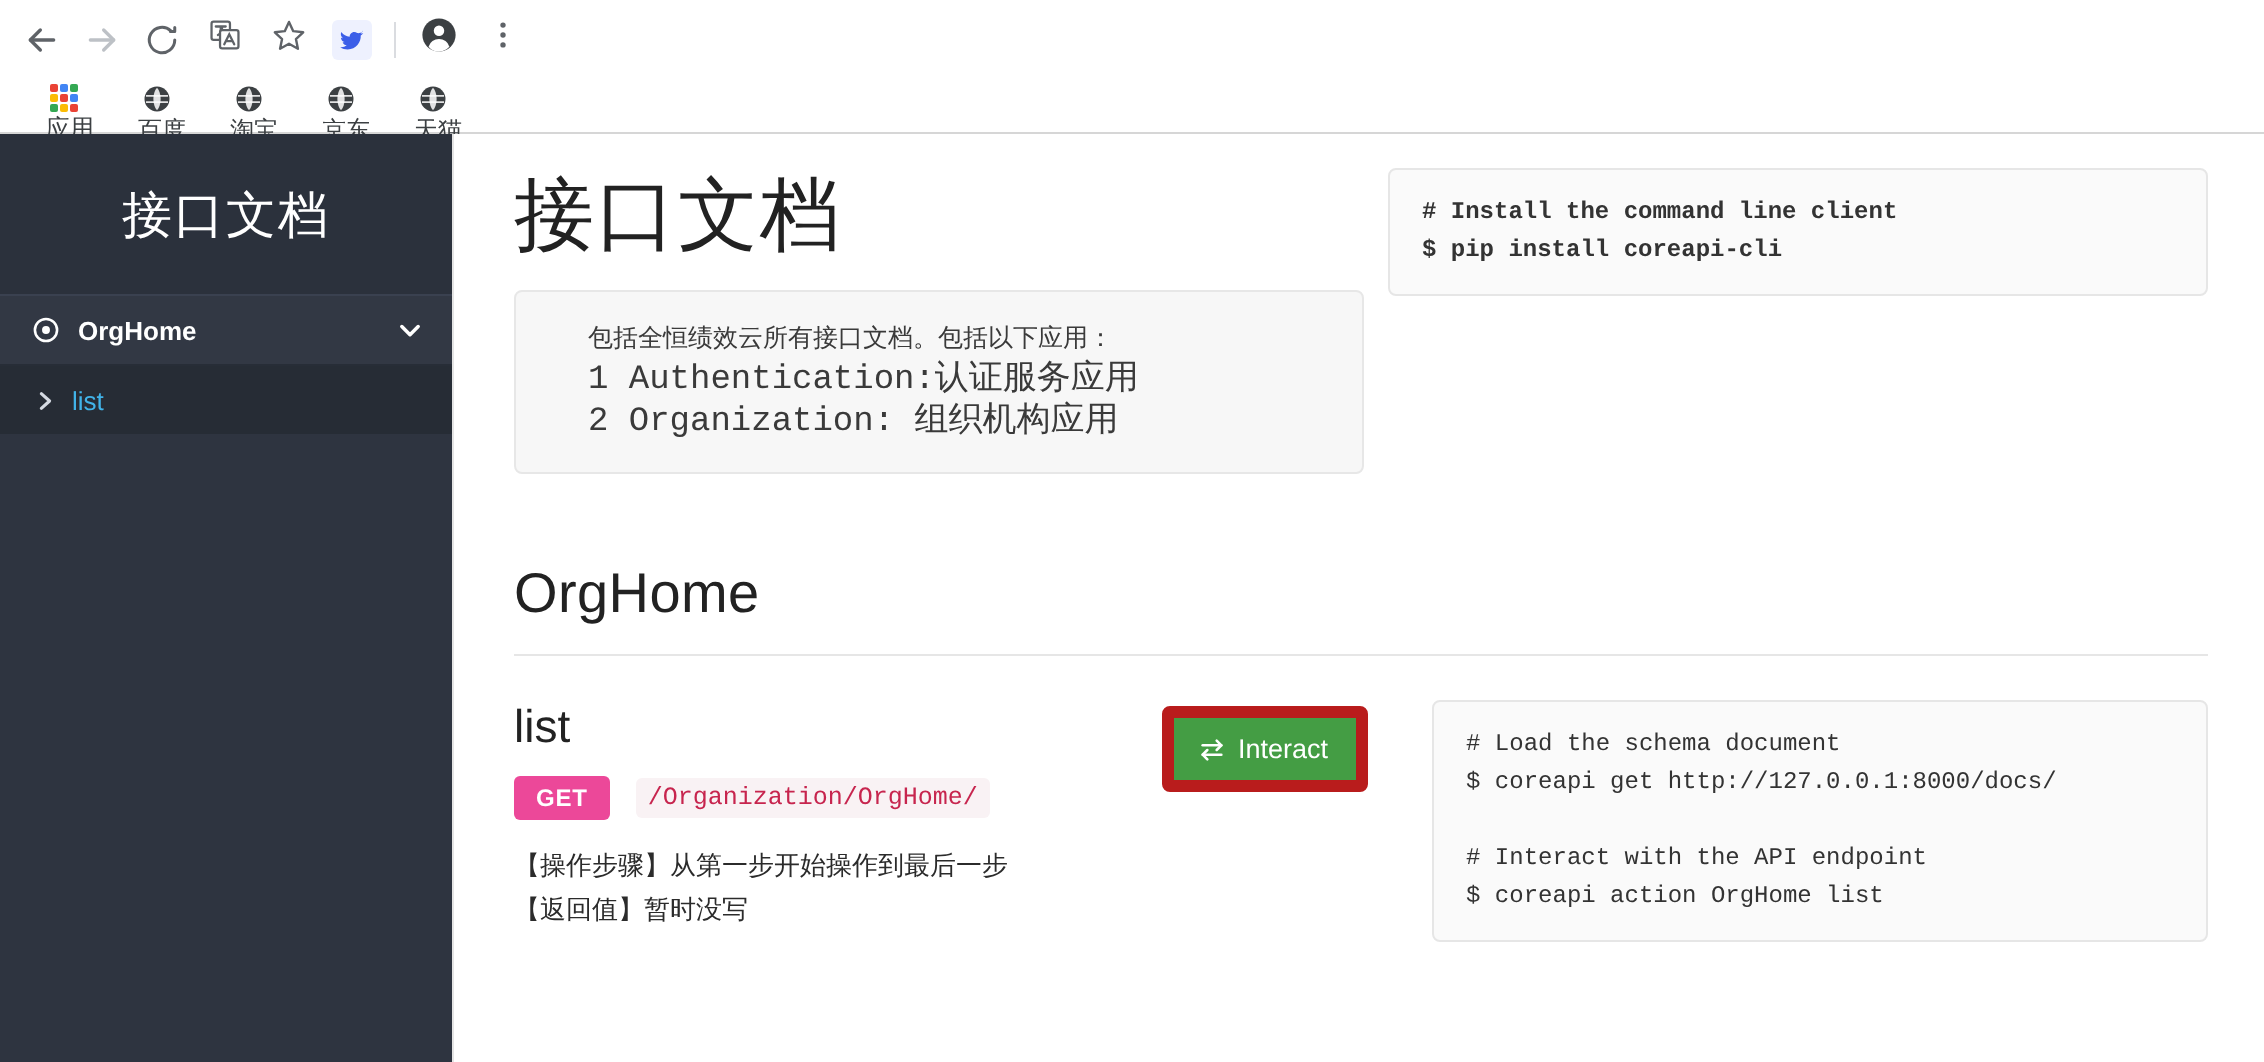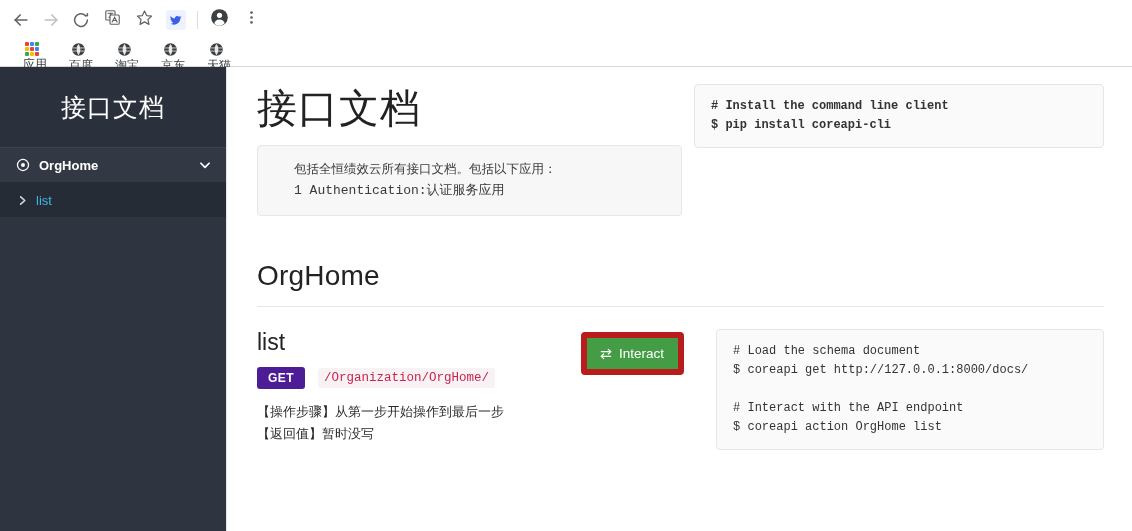--- a/index.html
+++ b/index.html
@@ -246,21 +246,21 @@
     border: 1px solid #e7e7e7;
     border-radius: 4px;
     padding: 13px 16px 14px 36px;
     font-size: 12.5px;
     line-height: 21px;
     color: #3a3a3a;
     box-sizing: border-box;
   }
   .desc-box .mono {
     font-family: "Liberation Mono", "DejaVu Sans Mono", monospace;
-    font-size: 13px;
+    font-size: 17px;
   }
 
   pre.codeblock {
     background: #fafafa;
     border: 1px solid #e6e6e6;
     border-radius: 4px;
     margin: 0;
     padding: 12px 16px;
     font-family: "Liberation Mono", "DejaVu Sans Mono", monospace;
     font-size: 12px;
@@ -303,21 +303,21 @@
     font-size: 23px;
     font-weight: normal;
     color: #222;
     margin: 0 0 11px 0;
   }
   .method-row {
     display: flex;
     align-items: center;
   }
   .badge-get {
-    background: #4c1d95;
+    background: #ec4899;
     color: #ffffff;
     font-size: 12px;
     font-weight: bold;
     border-radius: 3px;
     padding: 4px 11px;
     letter-spacing: 0.4px;
     margin-right: 13px;
     display: inline-block;
   }
   .path-code {
@@ -537,20 +537,21 @@
 
   <div class="main">
 
     <div class="row2">
 
       <div class="col-left">
         <h1 class="doc-title">接口文档</h1>
         <div class="desc-box">
           <div>包括全恒绩效云所有接口文档。包括以下应用：</div>
           <div class="mono">1 Authentication:认证服务应用</div>
+          <div class="mono">2 Organization: 组织机构应用</div>
         </div>
       </div>
 
       <div class="col-right">
         <pre class="codeblock"># Install the command line client
 $ pip install coreapi-cli</pre>
       </div>
     </div>
 
     <h2 class="section-title">OrgHome</h2>

